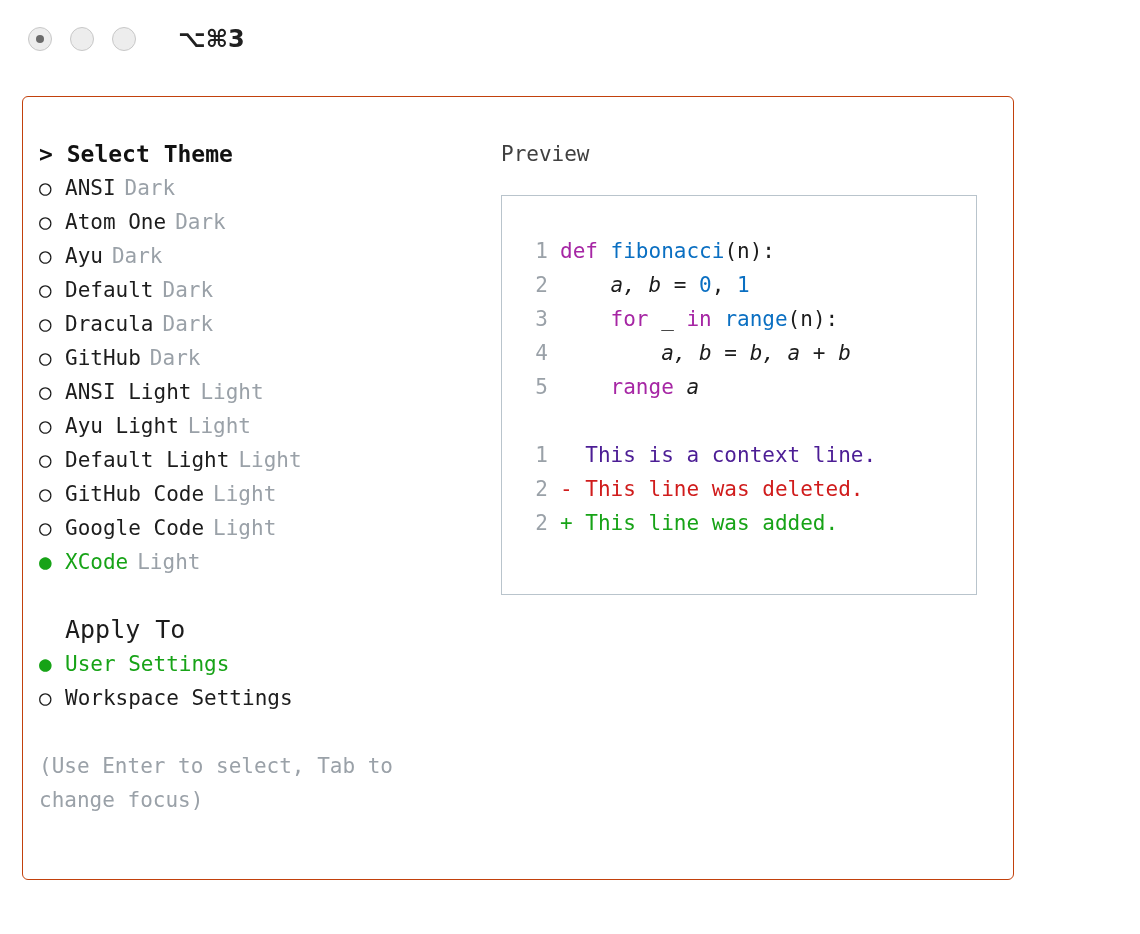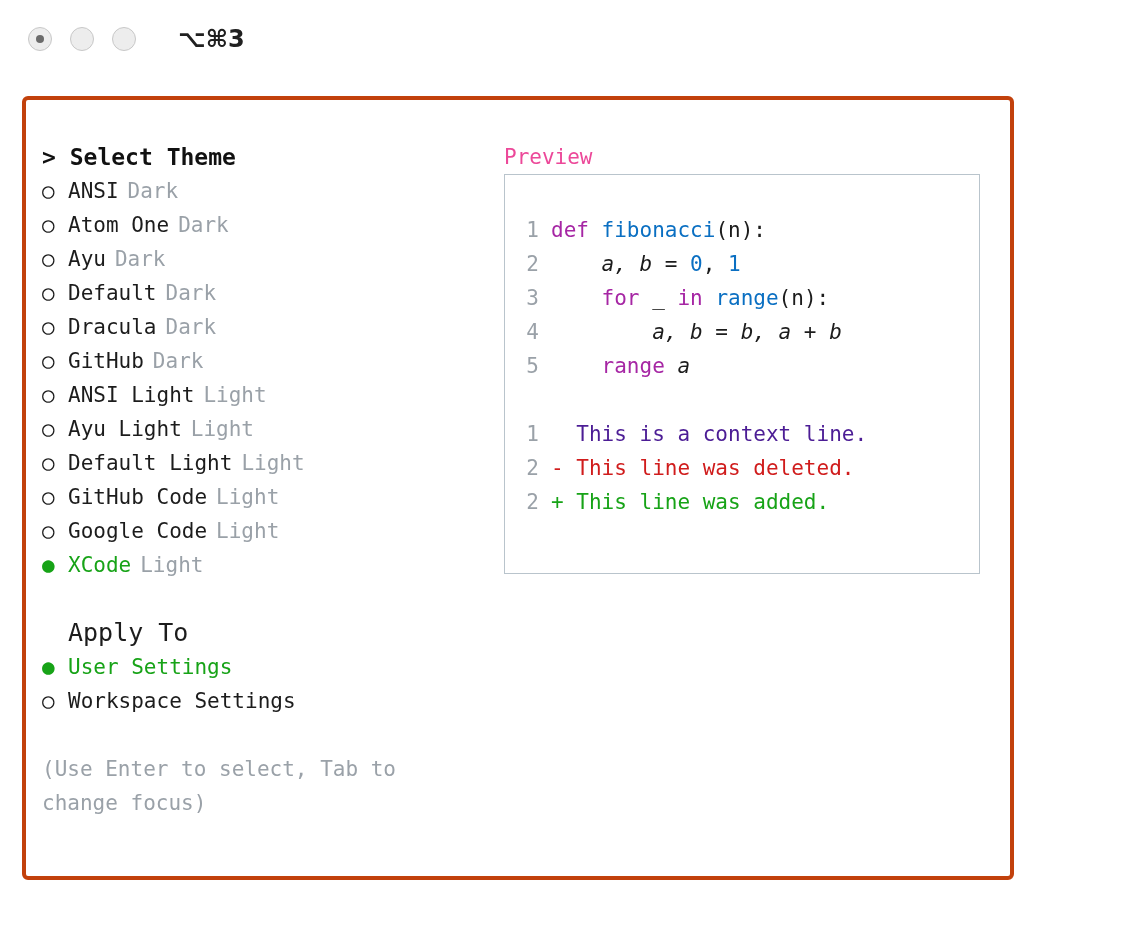--- a/index.html
+++ b/index.html
@@ -54,21 +54,21 @@
     color: #202020;
     letter-spacing: 0px;
     font-family: "DejaVu Sans", sans-serif;
   }
   .panel {
     position: absolute;
     left: 22px;
     top: 96px;
     width: 992px;
     height: 784px;
-    border: 4px solid #c2410c;
+    border: 1px solid #c2410c;
     border-radius: 6px;
     box-sizing: border-box;
     background: #ffffff;
   }
   .cols {
     display: flex;
     padding: 40px 0 0 0;
   }
   .left-col {
     width: 462px;
@@ -122,31 +122,32 @@
   .hint {
     margin-top: 34px;
     font-size: 21px;
     line-height: 34px;
     color: #9aa1a8;
     width: 410px;
     white-space: pre-wrap;
   }
   .preview-title {
     font-size: 21px;
-    color: #ec4899;
+    color: #404040;
     line-height: 34px;
     white-space: pre;
   }
   .preview-box {
+    margin-top: 24px;
     width: 476px;
     height: 400px;
     border: 1px solid #b9c4cc;
     box-sizing: border-box;
     background: #ffffff;
-    padding: 38px 0 0 8px;
+    padding: 38px 0 0 20px;
   }
   .code-line {
     font-size: 21px;
     line-height: 34px;
     white-space: pre;
   }
   .ln {
     display: inline-block;
     width: 26px;
     text-align: right;

